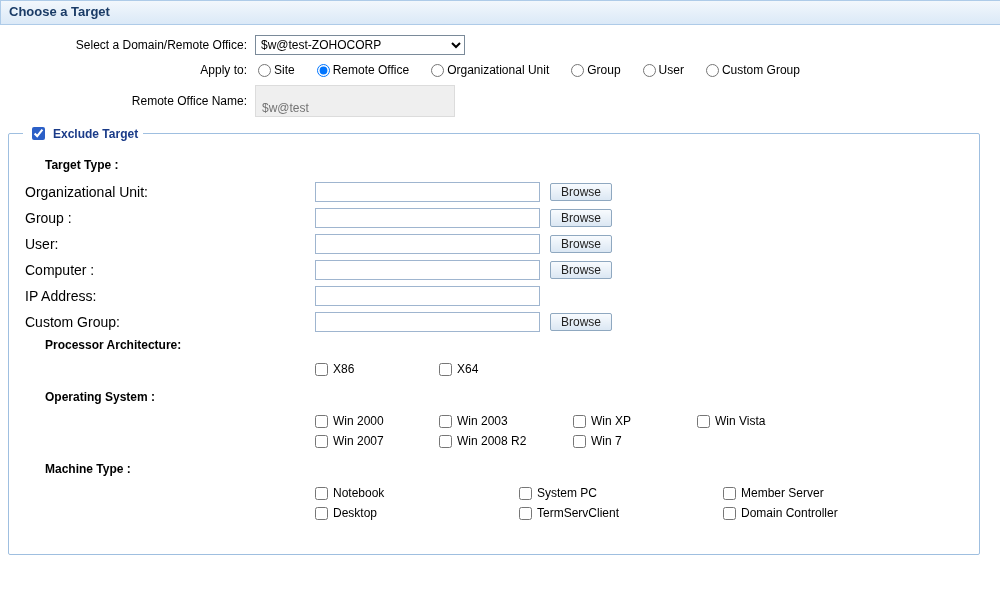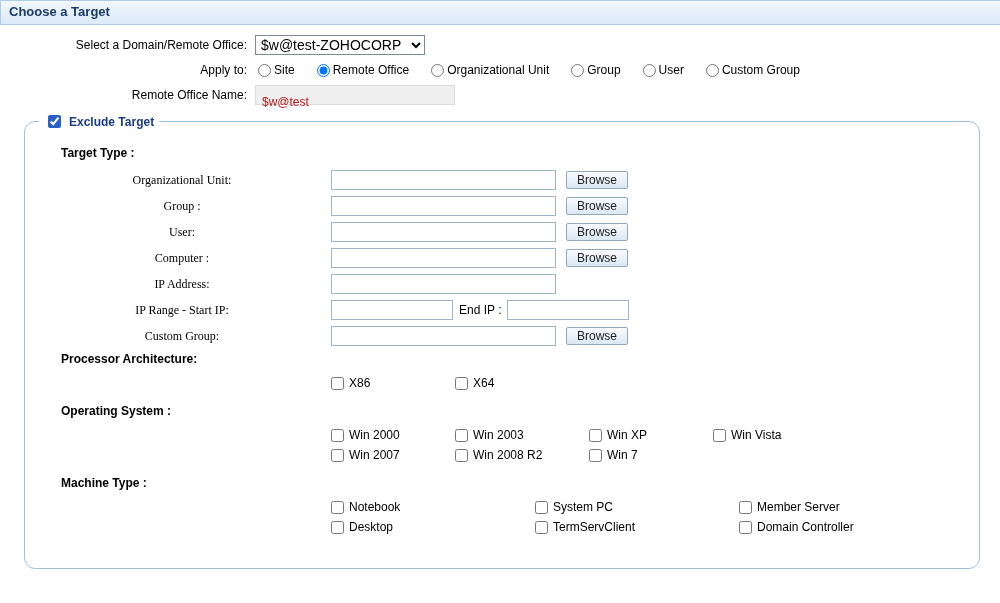--- a/index.html
+++ b/index.html
@@ -27,44 +27,44 @@
     align-items: center;
     margin-bottom: 8px;
   }
   .lbl {
     width: 255px;
     text-align: right;
     padding-right: 8px;
     font-size: 12px;
   }
   select {
-    width: 170px;
-    font-size: 14px;
+    width: 210px;
+    font-size: 12px;
     height: 20px;
     padding: 0 1px;
     border: 1px solid #7a8a99;
     background: #fff;
   }
   .apply-opts { display: flex; align-items: center; gap: 8px; padding-left: 3px;}
   .radio-wrap { display: inline-flex; align-items: center; gap: 3px; margin-right: 14px; cursor: pointer;}
   .radio-wrap input[type="radio"] { margin: 0; }
   .radio-wrap.bold span { font-weight: normal; }
   .ro-field {
     width: 200px;
     height: 16px;
     border: 1px solid #dcdcdc;
     background: #efefef;
-    padding: 9px 6px;
-    color: #b91c1c;
+    padding: 15px 6px;
+    color: #737373;
   }
 
   .exclude-box {
-    margin: 0 20px 10px 24px;
+    margin: 0 20px 10px 8px;
     border: 1px solid #9fbfe0;
-    border-radius: 11px;
+    border-radius: 2px;
     padding: 18px 16px 20px 16px;
     position: relative;
   }
   .exclude-head {
     position: absolute;
     top: -10px;
     left: 14px;
     background: #fff;
     padding: 0 5px;
     display: flex;
@@ -75,21 +75,21 @@
   }
   .exclude-head input[type="checkbox"]{ accent-color:#2b5fc7;}
 
   .section-label { font-weight: bold; margin: 6px 0 10px 20px; }
 
   .browse-row {
     display: flex;
     align-items: center;
     margin-bottom: 6px;
   }
-  .blbl { width: 290px; text-align: center; padding-right: 8px; font-size: 12px; font-family: Liberation Serif, serif;}
+  .blbl { width: 290px; text-align: left; padding-right: 8px; font-size: 14px;}
   .tin {
     width: 225px;
     height: 20px;
     border: 1px solid #9fb5cf;
     padding: 2px 4px;
     font-size: 12px;
   }
   .tin-sm {
     width: 122px;
     height: 20px;
@@ -198,26 +198,20 @@
   <div class="browse-row">
     <div class="blbl">Computer :</div>
     <input class="tin" type="text" style="">
     <button class="btn">Browse</button>
   </div>
   <div class="browse-row">
     <div class="blbl">IP Address:</div>
     <input class="tin" type="text" style="">
   </div>
   <div class="browse-row">
-    <div class="blbl">IP Range - Start IP:</div>
-    <input class="tin-sm" type="text" style="">
-    <span class="endip-lbl">End IP :</span>
-    <input class="tin-sm" type="text" style="">
-  </div>
-  <div class="browse-row">
     <div class="blbl">Custom Group:</div>
     <input class="tin" type="text" style="">
     <button class="btn">Browse</button>
   </div>
 
   <div class="section-label">Processor Architecture:</div>
   <div class="cb-grid proc-grid">
     <label class="cb-item">
         <input type="checkbox" style="">
         <span>X86</span>

